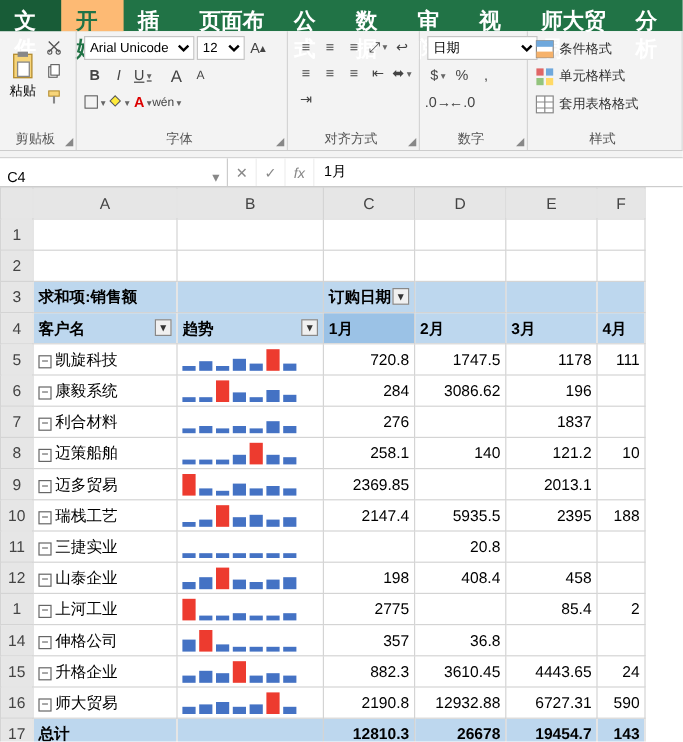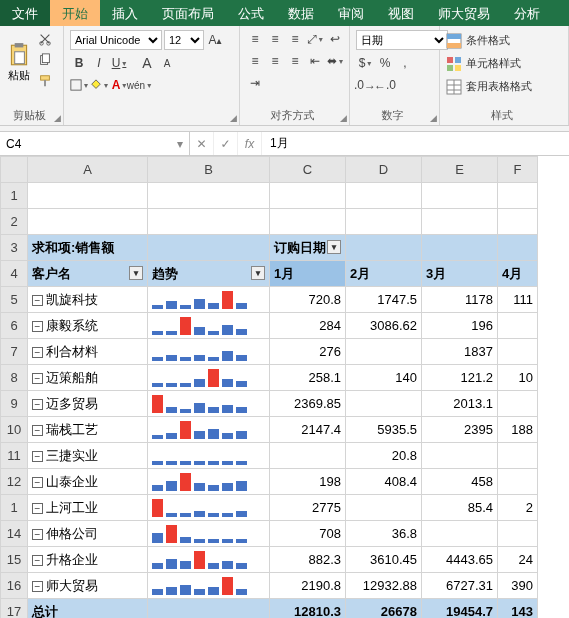--- a/index.html
+++ b/index.html
@@ -1,20 +1,20 @@
 <!DOCTYPE html>
 <html><head>
 <meta charset="utf-8">
 <style>
 * { margin:0; padding:0; box-sizing:border-box; font-family:"Microsoft YaHei","Segoe UI",sans-serif; }
 body { background:#fff; width:569px; height:618px; overflow:hidden; font-size:12px; }
 
 
 .tabbar { display:flex; background:#217346; color:#fff; height:26px; }
-.tab { padding:5px 12px; font-size:13px; cursor:pointer; }
+.tab { padding:5px 12px; font-size:18px; cursor:pointer;font-weight:bold; }
 .tab.file { background:#185c37; }
 .tab.active { background:#fdba74; color:#217346; }
 
 
 .ribbon { display:flex; background:#f3f3f3; border-bottom:1px solid #ccc; height:100px; }
 .group { border-right:1px solid #d4d4d4; padding:4px 10px 2px 6px; display:flex; flex-direction:column; justify-content:space-between; }
 .group-label { text-align:center; font-size:11px; color:#555; padding-top:3px; }
 .group-body { flex:1; display:flex; gap:4px; align-items:flex-start; }
 .bigbtn { display:flex; flex-direction:column; align-items:center; justify-content:center; width:40px; height:64px; }
 .bigbtn svg { width:26px; height:26px; }
@@ -29,21 +29,21 @@
 .ital { font-style:italic; }
 .under { text-decoration:underline; }
 .dd::after { content:"▾"; font-size:8px; margin-left:2px; color:#666; }
 .launcher { position:absolute; right:2px; bottom:2px; font-size:9px; color:#888; }
 .group { position:relative; }
 .stylerow { display:flex; align-items:center; gap:4px; height:21px; font-size:11px; color:#333; }
 .stylerow svg { width:16px; height:16px; }
 
 
 .fbar { display:flex; height:24px; border-bottom:1px solid #ccc; background:#fff; align-items:stretch; }
-.namebox { width:190px; border-right:1px solid #ccc; display:flex; align-items:center; padding:0 6px; font-size:12px; }
+.namebox { width:190px; border-right:1px solid #ccc; display:flex; align-items:flex-end; padding:0 6px; font-size:12px; }
 .namebox span:first-child { flex:1; }
 .fxarea { display:flex; align-items:center; }
 .fxbtn { width:24px; text-align:center; color:#888; border-right:1px solid #eee; height:100%; line-height:24px; }
 .fxval { padding:0 8px; font-size:12px; }
 
 
 .sheet-wrap { position:relative; }
 table.sheet { border-collapse:collapse; table-layout:fixed; }
 table.sheet th, table.sheet td { border:1px solid #d4d4d4; height:26px; font-size:13px; padding:0 4px; overflow:hidden; white-space:nowrap; }
 .corner { width:27px; background:#e6e6e6; }
@@ -139,20 +139,21 @@
             <svg viewBox="0 0 14 14">
               <path d="M7 1l5 5-5 5-5-5z" fill="#ffeb3b" stroke="#555"></path>
             </svg>
           </span>
         <span class="smbtn dd">
             <span style="color:#d00;font-weight:bold">A</span>
           </span>
         <span class="smbtn dd" style="font-size:10px">wén</span>
       </div>
     </div>
+    <div class="group-label">字体</div>
     <span class="launcher">◢</span>
   </div>
 
   <div class="group" style="width:110px">
     <div class="group-body col" style="gap:4px">
       <div class="row">
         <span class="smbtn">≡</span>
         <span class="smbtn">≡</span>
         <span class="smbtn">≡</span>
         <span class="smbtn dd">⤢</span>
@@ -465,21 +466,21 @@
             <div class="spark">
               <span class="sb" style="height:10px"></span>
               <span class="sb mx" style="height:18px"></span>
               <span class="sb" style="height:6px"></span>
               <span class="sb" style="height:4px"></span>
               <span class="sb" style="height:4px"></span>
               <span class="sb" style="height:4px"></span>
               <span class="sb" style="height:4px"></span>
             </div>
           </td>
-          <td class="num">708</td>
+          <td class="num">357</td>
           <td class="num">36.8</td>
           <td class="num"></td>
           <td class="num"></td>
         </tr>
         <tr>
           <th class="rowh">15</th>
   <td><span class="collapse">−</span>升格企业</td>
   <td>
             <div class="spark">
               <span class="sb" style="height:6px"></span>
@@ -506,21 +507,21 @@
               <span class="sb" style="height:10px"></span>
               <span class="sb" style="height:6px"></span>
               <span class="sb" style="height:8px"></span>
               <span class="sb mx" style="height:18px"></span>
               <span class="sb" style="height:6px"></span>
             </div>
           </td>
           <td class="num">2190.8</td>
           <td class="num">12932.88</td>
           <td class="num">6727.31</td>
-          <td class="num">390</td>
+          <td class="num">590</td>
         </tr>
         <tr class="totalrow">
           <th class="rowh">17</th>
 <td>总计</td>
           <td></td>
           <td class="num">12810.3</td>
           <td class="num">26678</td>
           <td class="num">19454.7</td>
           <td class="num">143</td>
         </tr>

